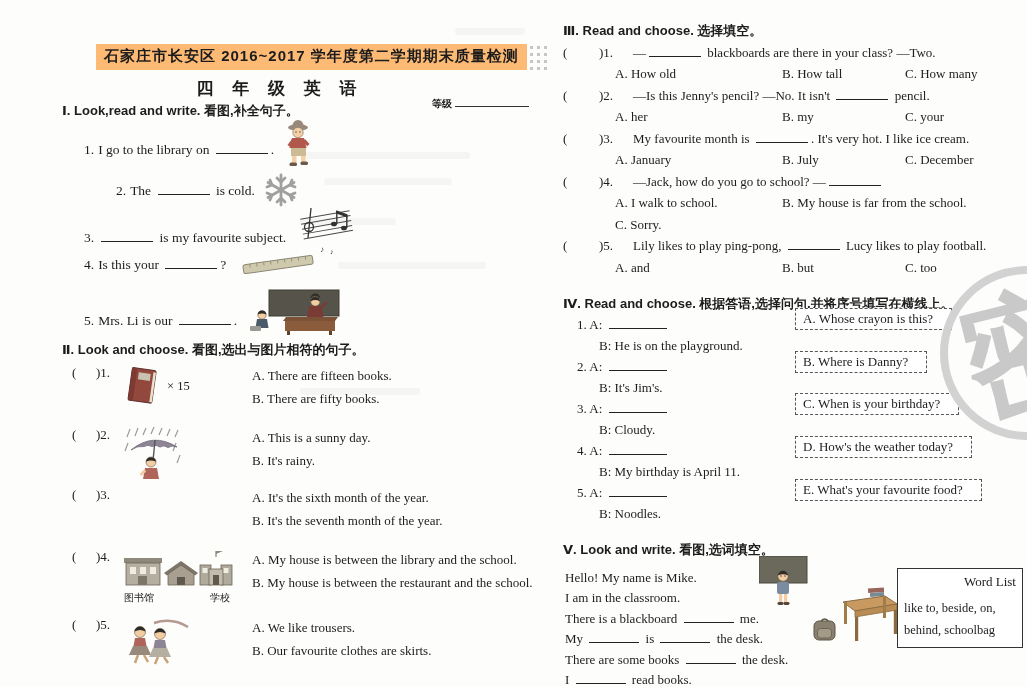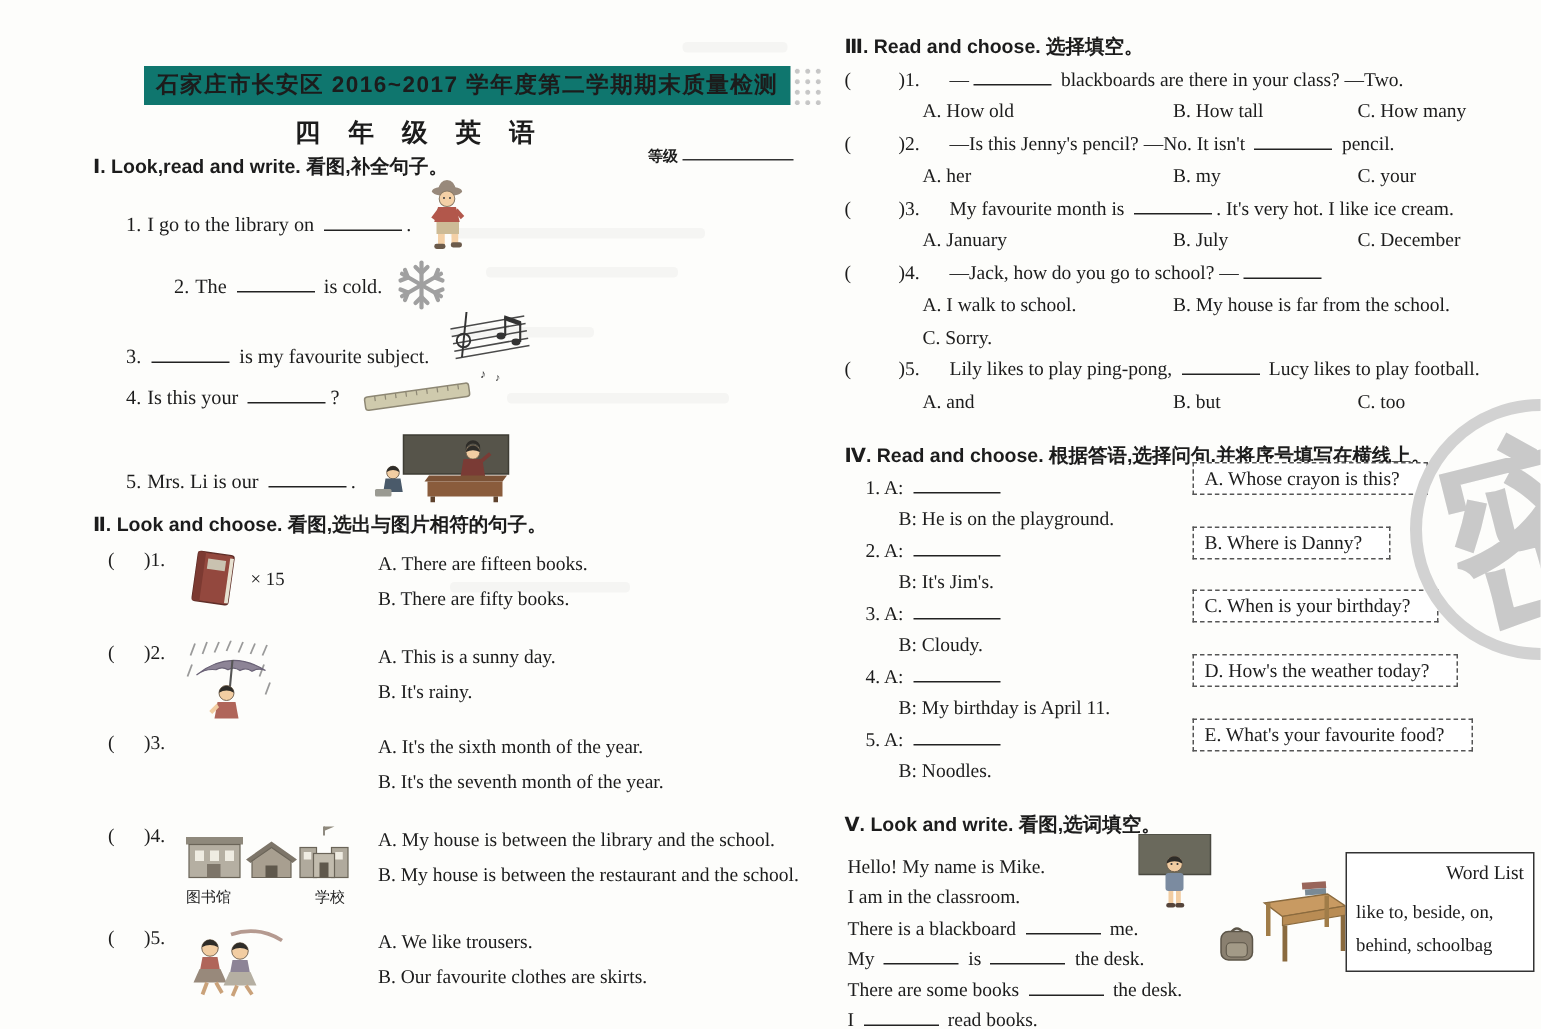--- a/index.html
+++ b/index.html
@@ -8,21 +8,21 @@
     background:#fdfdfb;color:#1c1c1c;
     font-family:"Liberation Serif","DejaVu Serif",serif;
   }
   .sans{font-family:"Liberation Sans","DejaVu Sans",sans-serif;}
   .page-left{position:absolute;left:0;top:0;width:545px;height:686px;}
   .page-right{position:absolute;left:545px;top:0;width:482px;height:526px;}
 
   
   .title-wrap{position:absolute;left:96px;top:44px;white-space:nowrap;}
   .title{
-    display:inline-block;background:#0f766e;padding:3px 8px 4px 8px;
+    display:inline-block;background:#fdba74;padding:3px 8px 4px 8px;
     font-family:"Liberation Sans","DejaVu Sans",sans-serif;
     font-weight:bold;font-size:15px;letter-spacing:1px;vertical-align:middle;
   }
   .title-dots{
     display:inline-block;width:22px;height:26px;vertical-align:middle;margin-left:1px;
     background:radial-gradient(#c6c6c6 34%,transparent 36%);background-size:7px 7px;
   }
   .subtitle{
     position:absolute;left:0;top:77px;width:560px;text-align:center;
     font-family:"Liberation Sans","DejaVu Sans",sans-serif;

